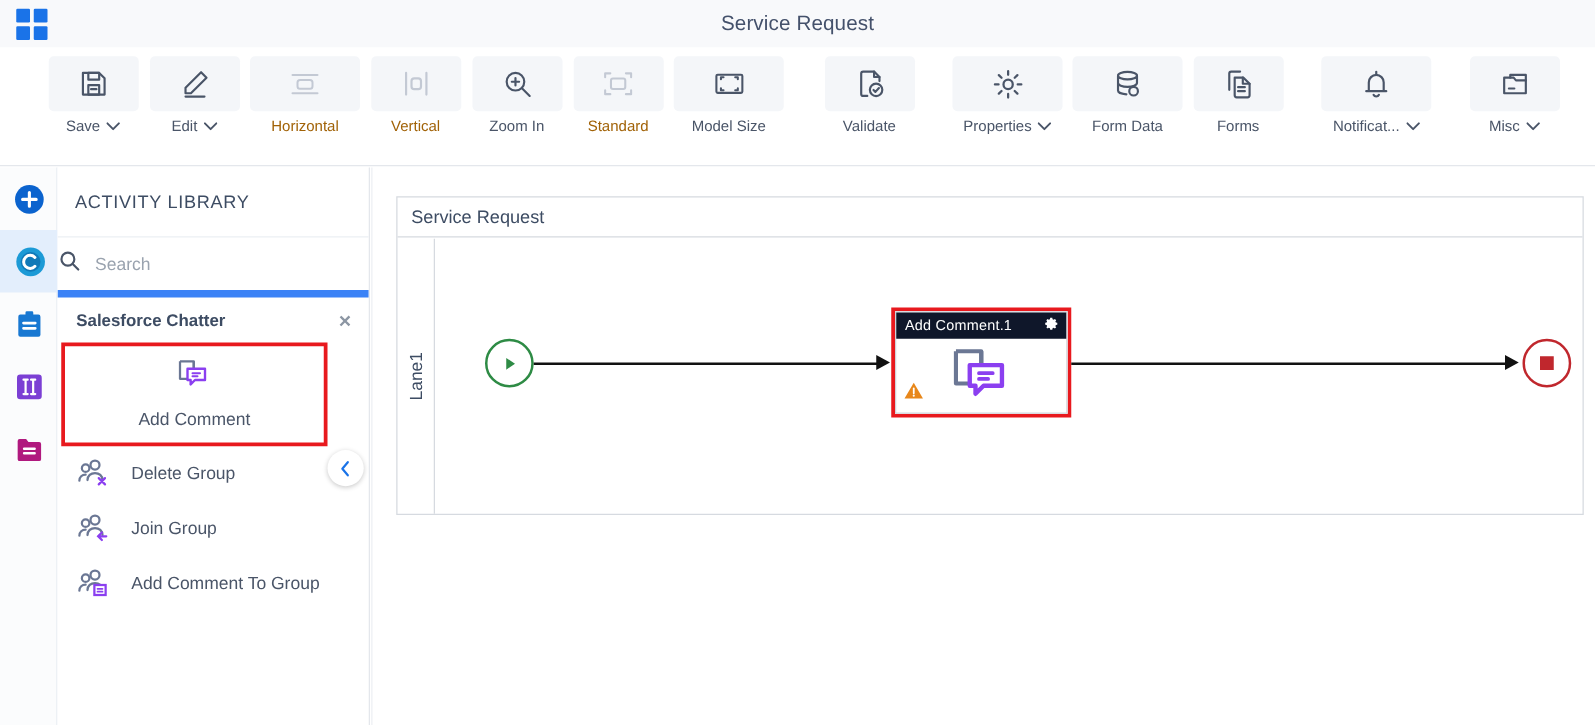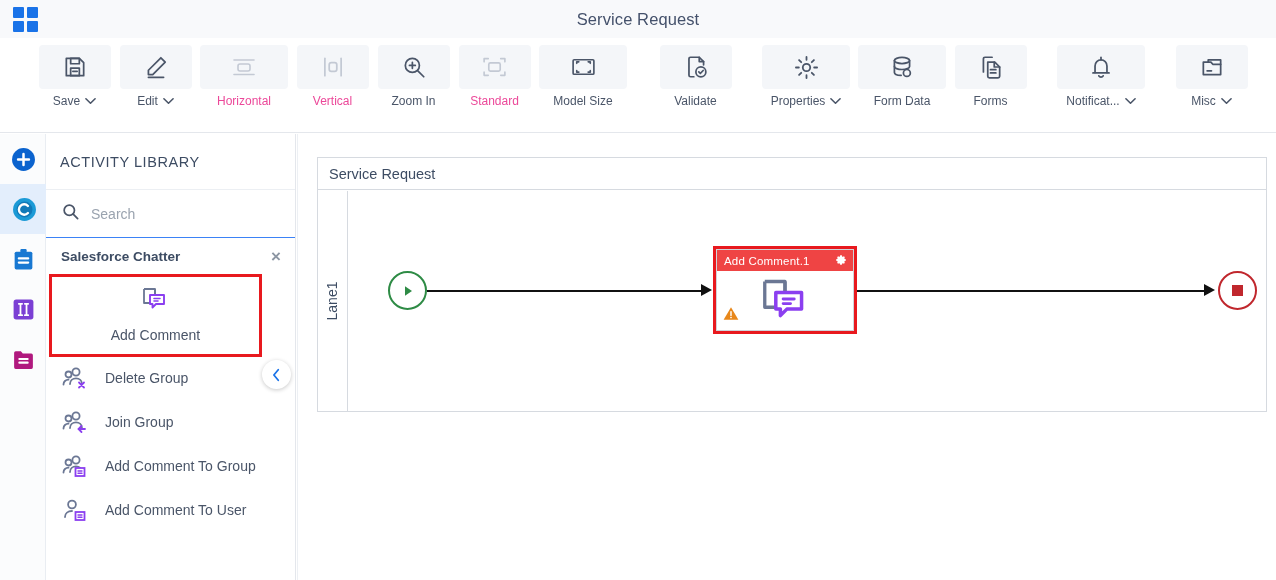--- a/index.html
+++ b/index.html
@@ -45,21 +45,21 @@
   }
   .tbtn .ibox {
     width: 72px; height: 44px; margin-top: 7px;
     background: #f4f6f9; border-radius: 4px;
     display: flex; align-items: center; justify-content: center;
   }
   .tbtn .lbl {
     margin-top: 5px; font-size: 12px; color: #4a5568;
     display: flex; align-items: center; gap: 5px; white-space: nowrap;
   }
-  .tbtn.disabled .lbl { color: #ec4899; }
+  .tbtn.disabled .lbl { color: #a16207; }
   .tbtn.disabled .ibox svg { stroke: #c3c9d4; }
   .caret { display: inline-block; }
   svg.ico { stroke: #4a5568; fill: none; stroke-width: 1.6; stroke-linecap: round; stroke-linejoin: round; }
   .tbtn.wide { width: 92px; }
   .tbtn.wide .ibox { width: 88px; }
 
   
   .rail {
     position: absolute; left: 0; top: 134px; width: 46px; height: 446px;
     background: #fbfcfd; border-right: 1px solid #e9edf2;
@@ -77,21 +77,21 @@
     background: #ffffff; border-right: 1px solid #e4e7ec;
     overflow: hidden;
   }
   .panel-head {
     height: 56px; display: flex; align-items: center; padding-left: 14px;
     font-size: 14.5px; color: #3d4c63; letter-spacing: .55px;
     border-bottom: 1px solid #eceff3;
   }
   .search-row {
     height: 48px; display: flex; align-items: center; gap: 11px;
-    padding-left: 15px; border-bottom: 1px solid #3b82f6;
+    border-bottom: 6px solid #3b82f6;
   }
   .search-input {
     border: none; outline: none; font-size: 14px; color: #3d4c63;
     background: transparent; width: 170px;
     font-family: "Liberation Sans", sans-serif;
   }
   .search-input::placeholder { color: #9aa3af; }
   .group-row {
     height: 36px; display: flex; align-items: center; justify-content: space-between;
     padding: 0 14px 0 15px;
@@ -167,21 +167,21 @@
     border-left: 11px solid #111111;
   }
 
   .task {
     position: absolute; left: 365px; top: 55px;
     width: 144px; height: 88px;
     border: 3px solid #e8191e; background: #ffffff;
   }
   .task-inner { width: 100%; height: 100%; border: 1px solid #cfd4da; position: relative; background: #fff; }
   .task-hdr {
-    height: 21px; background: #ef4444;
+    height: 21px; background: #0f172a;
     display: flex; align-items: center; justify-content: space-between;
     padding: 0 6px 0 7px;
     color: #ffffff; font-size: 11.5px; letter-spacing: .2px;
   }
   .task-body { position: relative; height: calc(100% - 21px); }
   .task-glyph { position: absolute; left: 50%; top: 50%; transform: translate(-50%,-50%); }
   .warn { position: absolute; left: 6px; bottom: 5px; }
 </style>
 </head>
 <body>
@@ -494,31 +494,20 @@
               <path d="M9 18c0-3.4 2.7-5.6 6-5.6s6 2.2 6 5.6"></path>
               <circle cx="7.5" cy="8.5" r="3"></circle>
               <path d="M2.5 18.5c0-2.9 2.2-4.8 5-4.8"></path>
               <rect x="14.5" y="14" width="9" height="8" fill="#fff" stroke="#8b3ff0"></rect>
               <path d="M17 17h4M17 19.3h4" stroke="#8b3ff0" stroke-width="1.4"></path>
             </svg>
         </span>
         <span>Add Comment To Group</span>
       </div>
 
-      <div class="act-item">
-        <span class="act-ic">
-          <svg width="28" height="25" viewBox="0 0 28 25" fill="none" stroke="#6b7794" stroke-width="1.8" stroke-linecap="round">
-              <circle cx="11" cy="6.5" r="3.9"></circle>
-              <path d="M4 19c0-3.6 3-6 7-6"></path>
-              <rect x="14.5" y="14" width="9" height="8" fill="#fff" stroke="#8b3ff0"></rect>
-              <path d="M17 17h4M17 19.3h4" stroke="#8b3ff0" stroke-width="1.4"></path>
-            </svg>
-        </span>
-        <span>Add Comment To User</span>
-      </div>
     </div>
   </div>
 
   <div class="collapse-btn">
     <svg width="11" height="14" viewBox="0 0 12 16" fill="none">
         <path d="M8 2 3 8l5 6" stroke="#1a73e8" stroke-width="2" stroke-linecap="round" stroke-linejoin="round"></path>
       </svg>
   </div>
 
   <div class="canvas">

